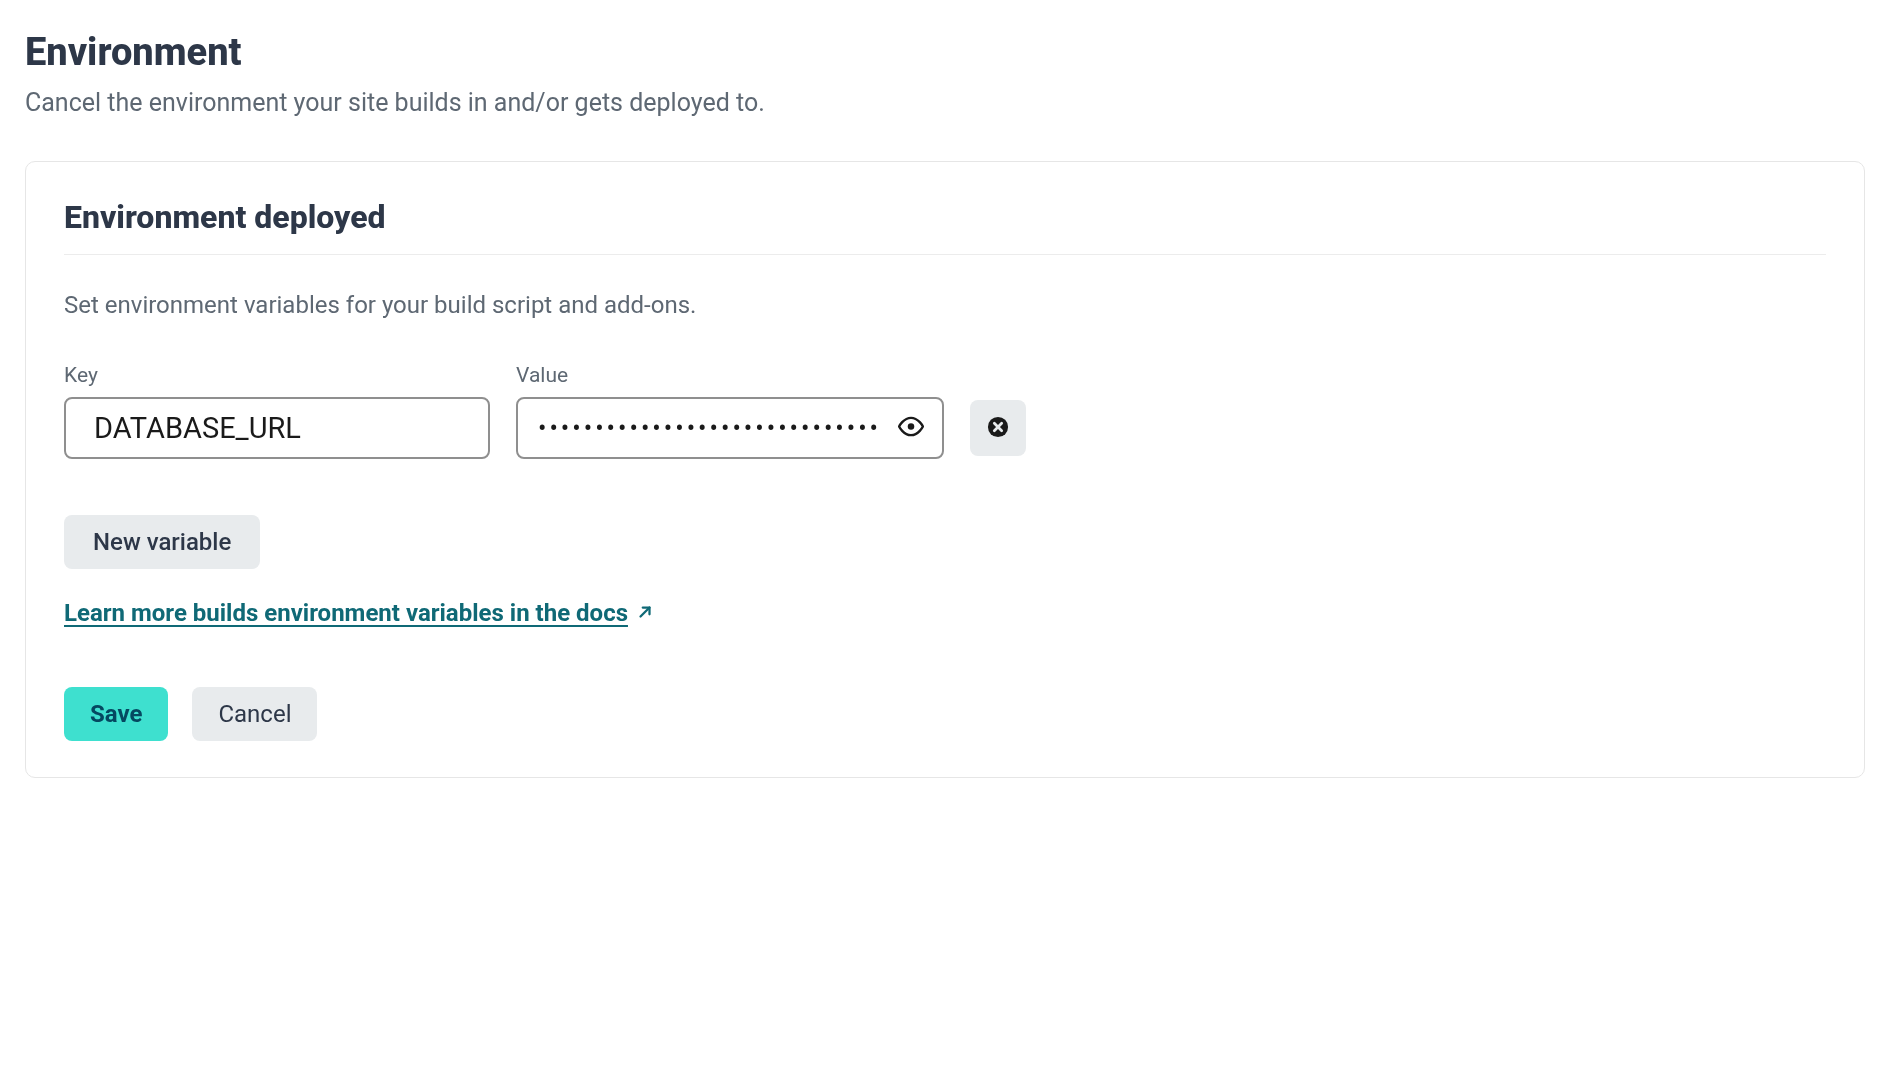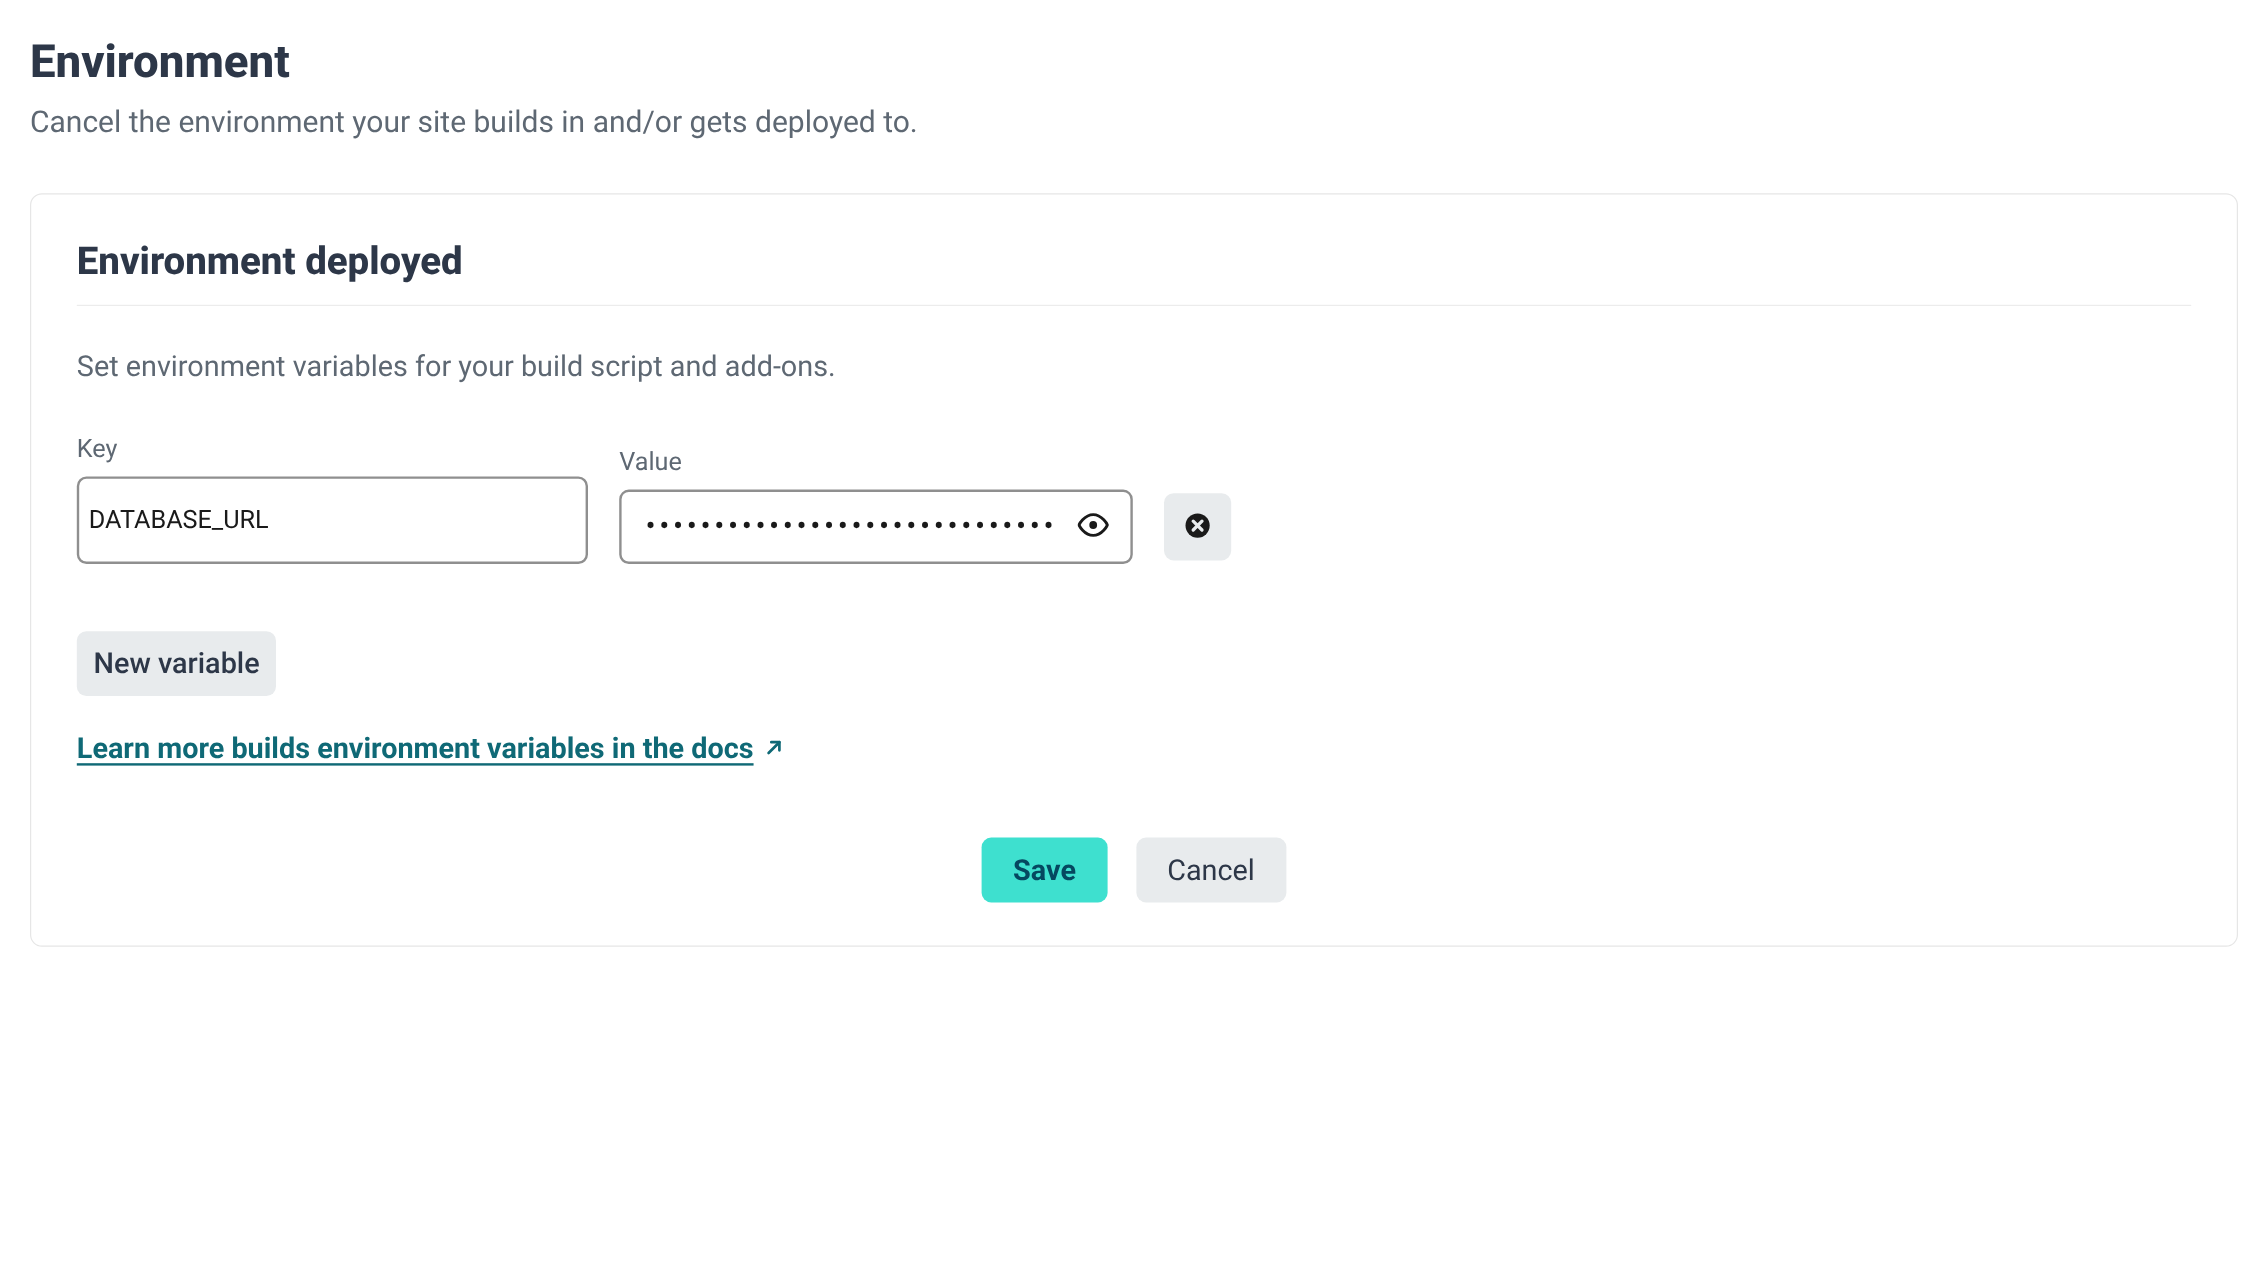--- a/index.html
+++ b/index.html
@@ -56,25 +56,25 @@
       flex-direction: column;
     }
     .field-label {
       font-size: 21px;
       color: #5e6873;
       font-weight: 400;
       margin-bottom: 10px;
     }
     .input-key {
       width: 426px;
-      height: 73px;
+      height: 62px;
       border: 2px solid #8f8f8f;
       border-radius: 8px;
-      font-size: 21px;
-      padding: 0 8px;
+      font-size: 29px;
+      padding: 0 28px;
       font-family: inherit;
       color: #1a1a1a;
       outline: none;
     }
     .input-value-wrap {
       position: relative;
       width: 428px;
     }
     .input-value {
       width: 100%;
@@ -113,41 +113,40 @@
       justify-content: center;
       margin-bottom: 3px;
     }
     .new-var-button {
       background: #e8ebed;
       border: none;
       border-radius: 8px;
       font-size: 24px;
       font-weight: 500;
       color: #2d3748;
-      padding: 13px 14px;
+      padding: 13px 29px;
       cursor: pointer;
       font-family: inherit;
       margin-bottom: 30px;
     }
     .docs-link {
       display: inline-flex;
       align-items: center;
       gap: 8px;
       font-size: 24px;
       font-weight: 700;
       color: #0f6976;
       text-decoration: underline;
       text-underline-offset: 4px;
       cursor: pointer;
       margin-bottom: 60px;
     }
     .actions-row {
       display: flex;
       gap: 24px;
-      justify-content: center;
     }
     .save-button {
       background: #3ee0cf;
       border: none;
       border-radius: 8px;
       font-size: 24px;
       font-weight: 700;
       color: #054860;
       padding: 13px 26px;
       cursor: pointer;

